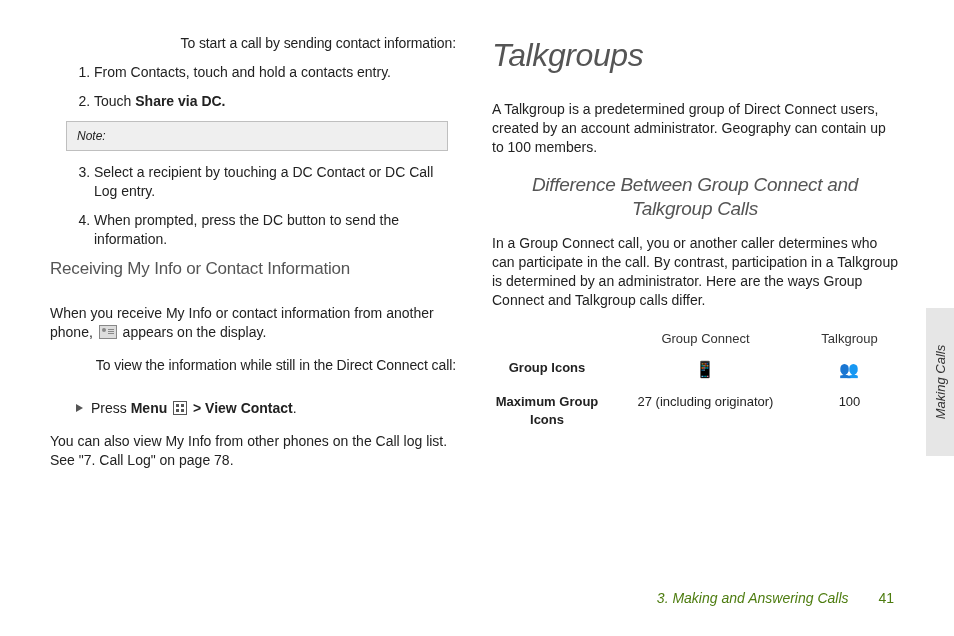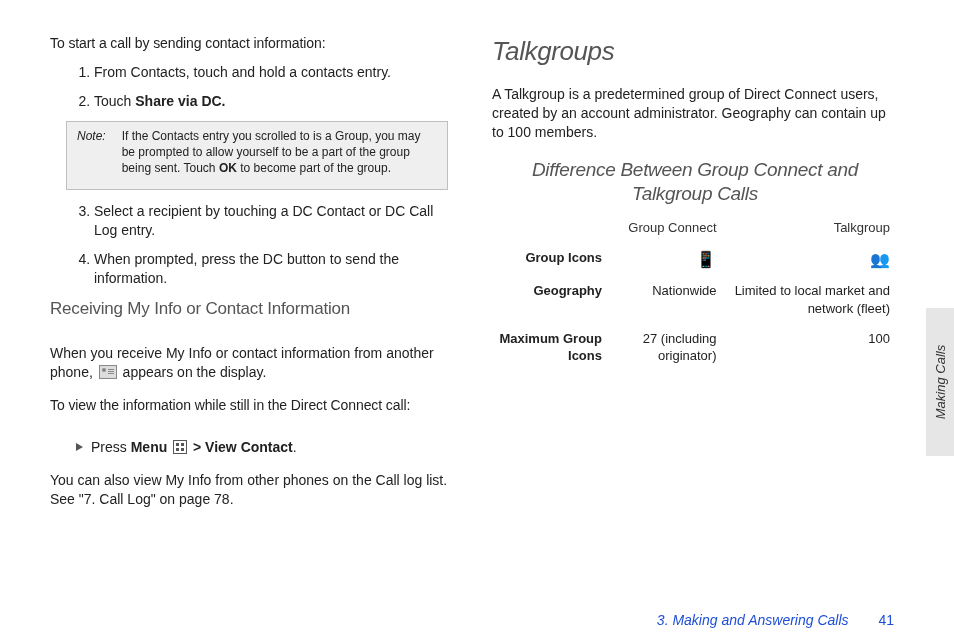--- a/index.html
+++ b/index.html
@@ -18,53 +18,54 @@
     padding: 34px 56px 10px 50px;
     box-sizing: border-box;
     width: 100%;
   }
   .col {
     flex: 1;
     font-size: 14px;
     line-height: 1.35;
   }
   .lead {
-    margin: 0 0 10px 0;
+    margin: 0 0 10px 16px;
     letter-spacing: -0.1px;
+    text-align: right;
   }
   ol.steps {
     margin: 0 0 10px 0;
     padding-left: 44px;
   }
   ol.steps li {
     margin-bottom: 10px;
   }
   .bold { font-weight: bold; }
   .notebox {
     border: 1px solid #bfbfbf;
     background: #efefef;
-    padding: 6px 10px 13px 10px;
+    padding: 6px 10px 6px 10px;
     font-size: 12px;
     line-height: 1.35;
     margin: 4px 8px 12px 16px;
     display: flex;
-    gap: 16px;
+    gap: 0;
   }
   .notebox .nlabel { font-style: italic; white-space: nowrap; }
   .h3 {
     font-size: 17px;
     color: #555;
     margin: 10px 0 23px 0;
     letter-spacing: -0.2px;
   }
   .h1 {
-    font-size: 26px;
+    font-size: 32px;
     font-style: italic;
     color: #555;
-    margin: 0 0 16px 0;
+    margin: 0 0 23px 0;
     letter-spacing: -0.4px;
   }
   .h2 {
     font-size: 19px;
     font-style: italic;
     color: #555;
     margin: 16px 0 8px 0;
     line-height: 1.25;
     letter-spacing: -0.3px;
     text-align: center;
@@ -108,25 +109,25 @@
     vertical-align: -2px;
     margin: 0 2px;
     background:
       linear-gradient(#555,#555) 2px 2px/3px 3px no-repeat,
       linear-gradient(#555,#555) 7px 2px/3px 3px no-repeat,
       linear-gradient(#555,#555) 2px 7px/3px 3px no-repeat,
       linear-gradient(#555,#555) 7px 7px/3px 3px no-repeat;
   }
   .footer {
     position: absolute;
-    bottom: 8px;
+    bottom: 30px;
     right: 60px;
     font-style: italic;
     font-size: 14px;
-    color: #1d4ed8;
+    color: #4d7c0f;
   }
   .footer .pnum { font-style: normal; margin-left: 26px; }
   .sidetab {
     position: absolute;
     right: 0;
     top: 308px;
     width: 28px;
     height: 148px;
     background: #e6e6e6;
   }
@@ -139,21 +140,21 @@
     font-size: 13px;
     color: #333;
   }
   table.diff {
     border-collapse: collapse;
     width: 100%;
     font-size: 13px;
     margin-top: 8px;
   }
   table.diff td, table.diff th {
-    text-align: right;
+    text-align: center;
     vertical-align: top;
     padding: 6px 8px 6px 0;
     font-weight: normal;
   }
   table.diff th.row { font-weight: bold; width: 110px; }
   table.diff thead td { color: #333; }
   .icon-phone {
     color: #e07000;
     font-size: 16px;
   }
@@ -172,23 +173,20 @@
 
     <ol class="steps">
       <li>From Contacts, touch and hold a contacts entry.</li>
       <li>
         <span>Touch </span><span class="bold">Share via DC.</span>
       </li>
     </ol>
 
     <div class="notebox">
       <span class="nlabel">Note:</span>
-      <span>
-        <span>If the Contacts entry you scrolled to is a Group, you may be prompted to allow yourself to be a part of the group being sent. Touch </span><span class="bold">OK</span><span> to become part of the group.</span>
-      </span>
     </div>
 
     <ol class="steps" start="3">
       <li>Select a recipient by touching a DC Contact or DC Call Log entry.</li>
       <li>When prompted, press the DC button to send the information.</li>
     </ol>
 
     <div class="h3">Receiving My Info or Contact Information</div>
 
     <p>
@@ -204,41 +202,37 @@
     <p>You can also view My Info from other phones on the Call log list. See "7. Call Log" on page 78.</p>
   </div>
 
   <div class="col">
     <div class="h1">Talkgroups</div>
 
     <p>A Talkgroup is a predetermined group of Direct Connect users, created by an account administrator. Geography can contain up to 100 members.</p>
 
     <div class="h2">Difference Between Group Connect and Talkgroup Calls</div>
 
+    <p>In a Group Connect call, you or another caller determines who can participate in the call. By contrast, participation in a Talkgroup is determined by an administrator. Here are the ways Group Connect and Talkgroup calls differ.</p>
 
     <table class="diff">
       <thead>
         <tr>
           <td></td>
           <td>Group Connect</td>
           <td>Talkgroup</td>
         </tr>
       </thead>
       <tbody>
         <tr>
           <th class="row">Group Icons</th>
           <td><span class="icon-phone">📱</span></td>
           <td><span class="icon-group">👥</span></td>
         </tr>
         <tr>
-          <th class="row">Geography</th>
-          <td>Nationwide</td>
-          <td>Limited to local market and network (fleet)</td>
-        </tr>
-        <tr>
           <th class="row">Maximum Group Icons</th>
           <td>27 (including originator)</td>
           <td>100</td>
         </tr>
       </tbody>
     </table>
   </div>
 </div>
 
 <div class="sidetab">

